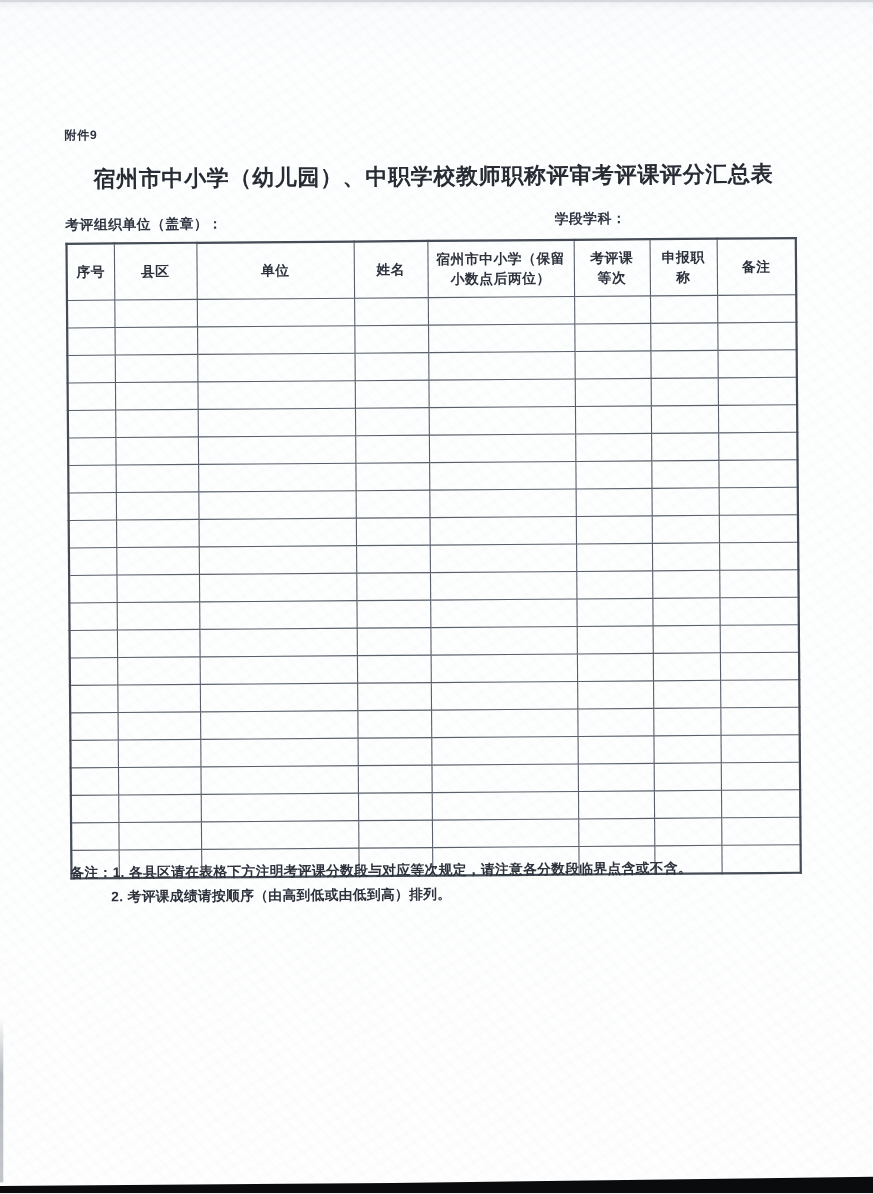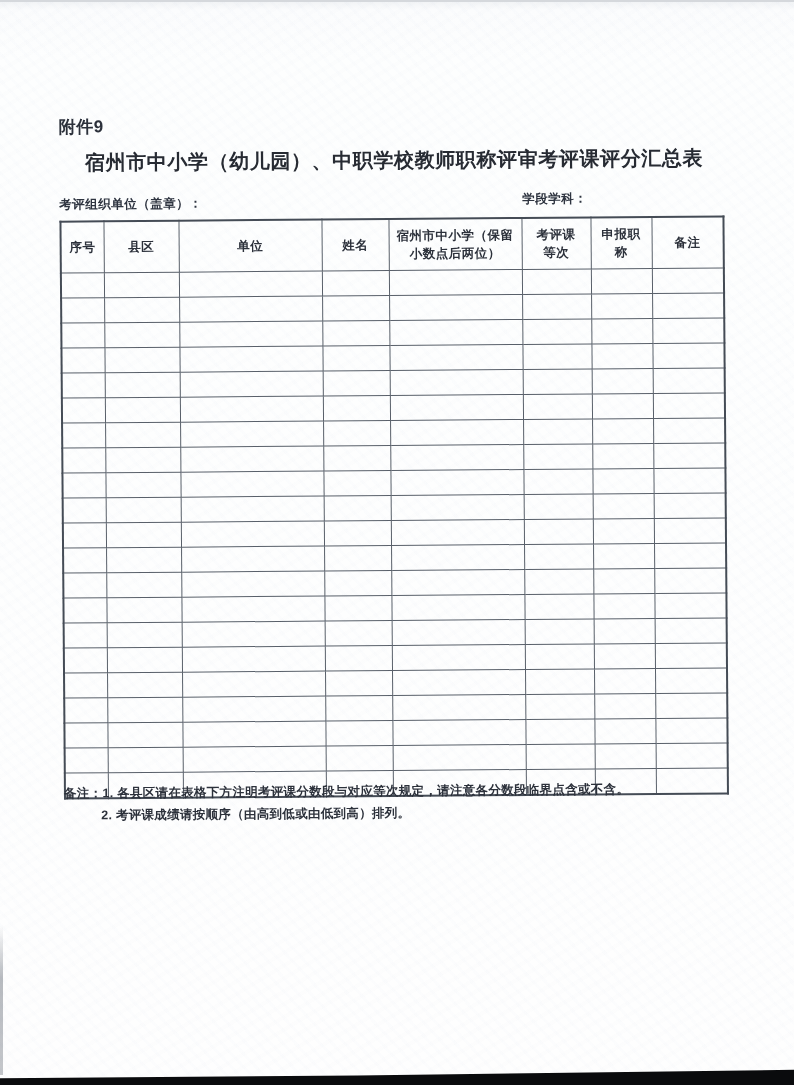--- a/index.html
+++ b/index.html
@@ -40,35 +40,35 @@
     clip-path: polygon(0 66%, 45% 52%, 100% 24%, 100% 100%, 0 100%);
   }
   .content {
     position: absolute; inset: 0;
     transform: rotate(-0.45deg);
     transform-origin: 50% 50%;
   }
   .attachment {
     position: absolute;
     left: 62px; top: 113px;
-    font-size: 17px; font-weight: 600;
+    font-size: 11px; font-weight: 600;
     letter-spacing: 0.5px;
     color: #2c313b;
   }
   .doc-title {
     position: absolute;
     left: 0; top: 147px; width: 100%;
     text-align: center;
     font-size: 20px; font-weight: 700;
     letter-spacing: 0.6px;
     color: #272b33;
   }
   .meta-row { position: absolute; top: 194px; left: 0; width: 100%; font-size: 12.5px; font-weight: 600; }
   .org-label { position: absolute; left: 62px; top: 0; letter-spacing: 0.5px; }
-  .subject-label { position: absolute; left: 525px; top: -2px; letter-spacing: 0.5px; }
+  .subject-label { position: absolute; left: 507px; top: -2px; letter-spacing: 0.5px; }
 
   table.score-table {
     position: absolute;
     left: 62px; top: 218px;
     width: 663px;
     border-collapse: collapse;
     table-layout: fixed;
     border: 2px solid #454c56;
   }
   table.score-table th, table.score-table td {

